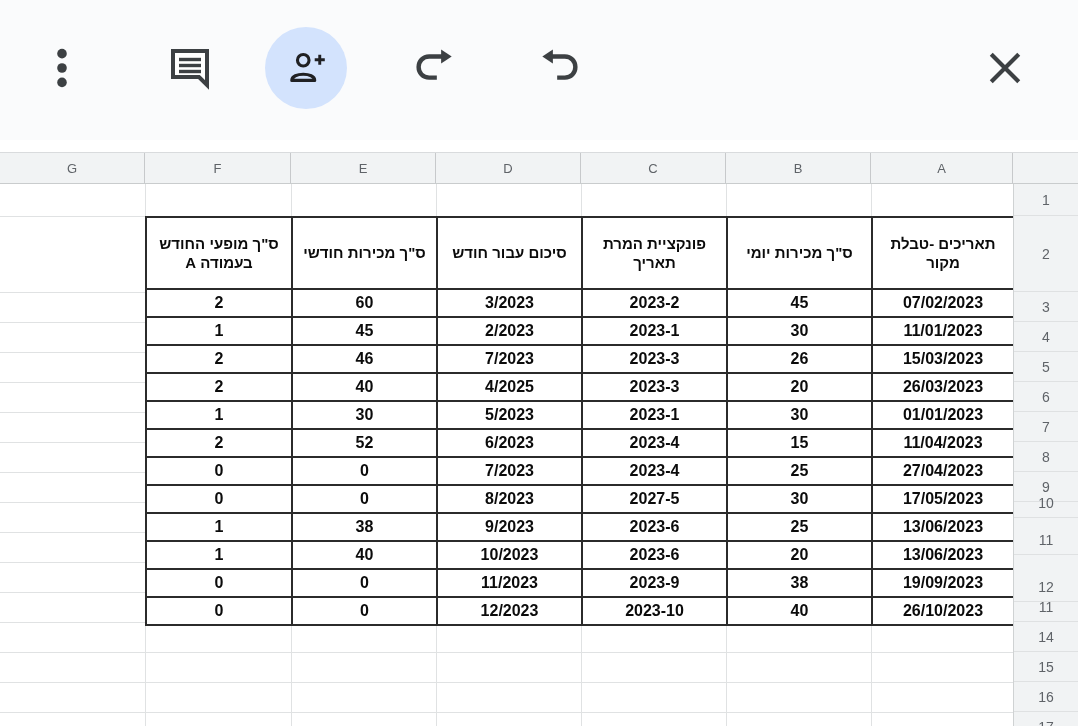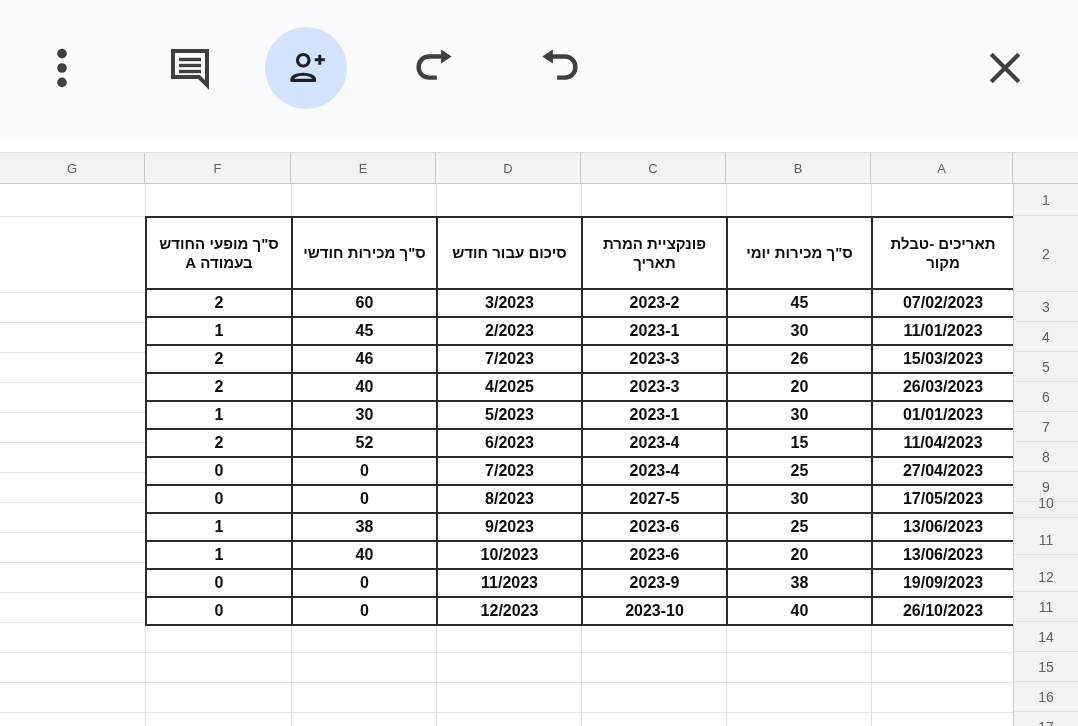--- a/index.html
+++ b/index.html
@@ -117,21 +117,21 @@
       <div class="row-h" style="top: 32px; height: 76px;">2</div>
       <div class="row-h" style="top: 108px; height: 30px;">3</div>
       <div class="row-h" style="top: 138px; height: 30px;">4</div>
       <div class="row-h" style="top: 168px; height: 30px;">5</div>
       <div class="row-h" style="top: 198px; height: 30px;">6</div>
       <div class="row-h" style="top: 228px; height: 30px;">7</div>
       <div class="row-h" style="top: 258px; height: 30px;">8</div>
       <div class="row-h" style="top: 288px; height: 30px;">9</div>
       <div class="row-h" style="top: 304px; height: 30px;">10</div>
       <div class="row-h" style="top: 341px; height: 30px;">11</div>
-      <div class="row-h" style="top: 378px; height: 30px;">12</div>
+      <div class="row-h" style="top: 388px; height: 30px;">12</div>
       <div class="row-h" style="top: 408px; height: 30px;">11</div>
       <div class="row-h" style="top: 438px; height: 30px;">14</div>
       <div class="row-h" style="top: 468px; height: 30px;">15</div>
       <div class="row-h" style="top: 498px; height: 30px;">16</div>
       <div class="row-h" style="top: 528px; height: 30px;">17</div>
     </div>
   <div class="table-wrap">
       <table class="data">
         <colgroup>
           <col style="width: 146px;">

